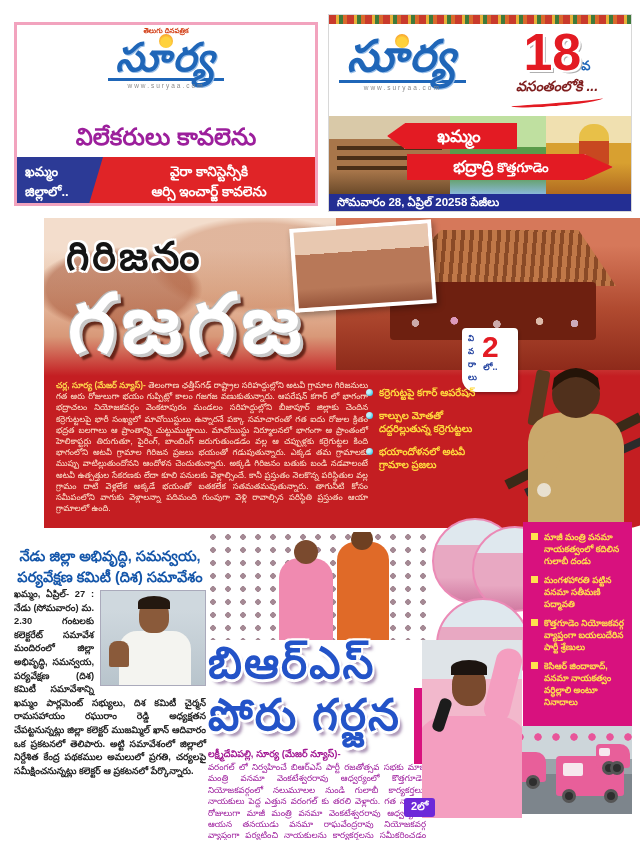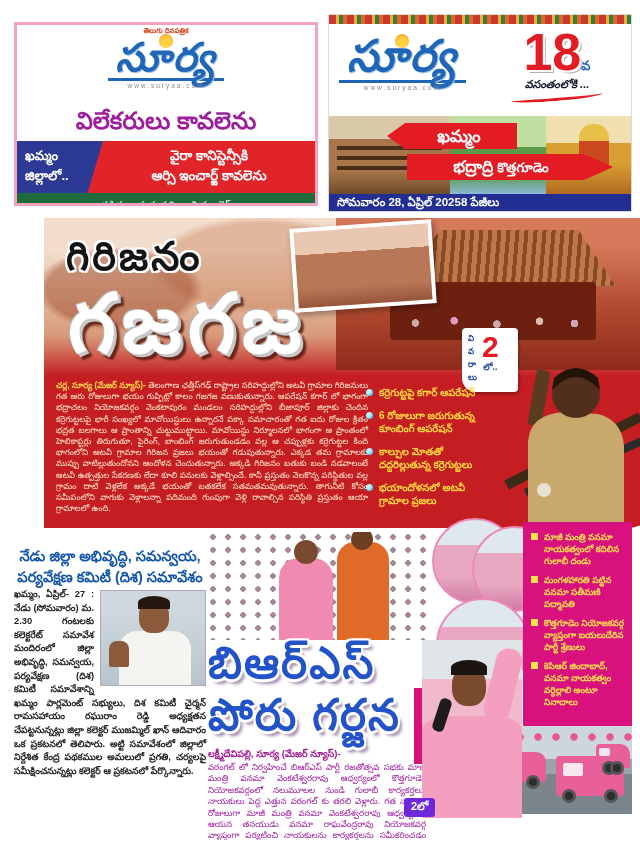--- a/index.html
+++ b/index.html
@@ -11,42 +11,42 @@
   .ad-box { position:absolute; left:14px; top:22px; width:304px; height:184px;
             border:3px solid #f2a3be; background:#fff; overflow:hidden; }
   .ad-logo { position:relative; text-align:center; padding-top:2px; height:78px; }
   .ad-tagline { display:block; font-size:7px; color:#d23a10; font-weight:bold; }
   .logo-word { font-size:40px; line-height:42px; font-weight:bold; color:#1f66b8;
                font-style:italic; letter-spacing:2px; text-shadow:1px 1px 0 #9cc0e8;
                border-bottom:3px solid #1f66b8; display:inline-block; padding:0 8px 0 8px; }
   .sun-dot { position:absolute; top:9px; left:50%; margin-left:-7px; width:14px; height:14px;
              border-radius:50%; background:radial-gradient(circle at 50% 60%, #ffd23d 0 45%, #f07a1f 100%); }
   .logo-url { display:block; font-size:6.5px; color:#8a8a8a; letter-spacing:2px; margin-top:1px; }
-  .ad-headline { text-align:center; font-size:24px; font-weight:bold; color:#9c1f9c; height:38px; line-height:36px; }
+  .ad-headline { text-align:center; font-size:24px; font-weight:bold; color:#9c1f9c; height:38px; line-height:36px;margin-top:16px; }
   .ad-row { position:relative; display:flex; height:52px; background:#e02427; }
   .ad-district { position:relative; z-index:2; width:86px; background:#2c3a96; color:#fff;
                  font-size:13px; font-weight:bold; padding:5px 0 0 8px; line-height:20px;
                  clip-path:polygon(0 0,100% 0,82% 100%,0 100%); }
   .ad-vacancy { flex:1; color:#fff; font-size:13.5px; font-weight:bold; text-align:center;
                 padding-top:5px; line-height:20px; }
   .ad-contact { height:46px; background:#206b3c; color:#fff; text-align:center; padding-top:5px; }
   .ad-contact .l1 { font-size:9.5px; line-height:14px; }
 
   
   .masthead { position:absolute; left:328px; top:14px; width:304px; height:198px; background:#fff;
               border:1px solid #d8d8d8; overflow:hidden; }
   .floral { height:9px; background:repeating-linear-gradient(90deg,#c93a2c 0 7px,#e8b13a 7px 10px,#3e7a3a 10px 14px,#d96a2c 14px 18px); }
   .mh-top { position:relative; height:92px; }
   .mh-logo { position:absolute; left:10px; top:8px; text-align:center; }
   .mh-logo .logo-word { font-size:44px; line-height:48px; }
   .mh-18wrap { position:absolute; right:14px; top:2px; width:120px; text-align:center; }
   .mh-18 { font-size:52px; line-height:52px; font-weight:bold; color:#e31b23;
            text-shadow:-2px -2px 0 #fff,2px -2px 0 #fff,-2px 2px 0 #fff,2px 2px 0 #fff,3px 3px 0 #b0b0b0; }
   .mh-va { font-size:13px; color:#1f66b8; font-weight:bold; }
-  .mh-vasantha { font-size:11px; color:#0f172a; font-weight:bold; font-style:italic; }
+  .mh-vasantha { font-size:14px; color:#7f1d1d; font-weight:bold; font-style:italic; }
   .mh-swoosh { width:92px; height:8px; border-bottom:3px solid #e31b23; border-radius:0 0 60% 40%;
                margin:0 auto; transform:rotate(-4deg); }
   .mh-strip { position:relative; height:78px; overflow:hidden; }
   .strip-bridge { position:absolute; left:0; top:0; width:40%; height:100%;
                   background:linear-gradient(180deg,#d9c9a8 0 30%,#a8764a 30% 70%,#6b4a2a 100%); }
   .strip-bridge:after { content:""; position:absolute; left:8px; right:8px; top:38%; height:4px; background:#4a2f18;
                   box-shadow:0 10px 0 #4a2f18, 0 20px 0 #4a2f18; }
   .strip-green { position:absolute; left:40%; top:0; width:32%; height:100%;
                  background:linear-gradient(180deg,#bfe0a0 0 40%,#5a9b4a 40% 75%,#8ab8d8 100%); }
   .strip-temple { position:absolute; right:0; top:0; width:28%; height:100%;
@@ -262,21 +262,20 @@
       </div>
     </div>
 
     <div class="lead-body">
       <span class="lead-dateline">చర్ల, సూర్య (మేజర్ న్యూస్)-</span>
       <span>తెలంగాణ ఛత్తీస్‌గఢ్ రాష్ట్రాల సరిహద్దుల్లోని అటవీ గ్రామాల గిరిజనులు గత ఆరు రోజులుగా భయం గుప్పిట్లో కాలం గజగజ వణుకుతున్నారు. ఆపరేషన్ కగార్ లో భాగంగా భద్రాచలం నియోజకవర్గం వెంకటాపురం మండలం సరిహద్దుల్లోని బీజాపూర్ జిల్లాకు చెందిన కర్రెగుట్టలపై భారీ సంఖ్యలో మావోయిస్టులు ఉన్నారనే పక్కా సమాచారంతో గత ఐదు రోజుల క్రితం భద్రత బలగాలు ఆ ప్రాంతాన్ని చుట్టుముట్టాయి. మావోయిస్టు నిర్మూలనలో భాగంగా ఆ ప్రాంతంలో హెలికాప్టర్లు తిరుగుతూ, ఫైరింగ్, బాంబింగ్ జరుగుతుండడం వల్ల ఆ చప్పుళ్లకు కర్రెగుట్టల కింది భాగంలోని అటవీ గ్రామాల గిరిజన ప్రజలు భయంతో గడుపుతున్నారు. ఎక్కడ తమ గ్రామాలకు ముప్పు వాటిల్లుతుందోనని ఆందోళన చెందుతున్నారు. అక్కడి గిరిజనం బతుకు బండి నడవాలంటే అటవీ ఉత్పత్తుల సేకరణకు లేదా కూలి పనులకు వెళ్లాల్సిందే. కానీ ప్రస్తుతం నెలకొన్న పరిస్థితుల వల్ల గ్రామం దాటి వెళ్లలేక అక్కడే భయంతో బతకలేక సతమతమవుతున్నారు. తాగునీటి కోసం సమీపంలోని వాగుకు వెళ్లాలన్నా పదిమంది గుంపుగా వెళ్లి రావాల్సిన పరిస్థితి ప్రస్తుతం ఆయా గ్రామాలలో ఉంది.</span>
     </div>
 
     <ul class="lead-bullets">
       <li>కర్రెగుట్టపై కగార్ ఆపరేషన్</li>
-      <li>6 రోజులుగా జరుగుతున్న కూంబింగ్ ఆపరేషన్</li>
       <li>కాల్పుల మోతతో దద్దరిల్లుతున్న కర్రెగుట్టలు</li>
       <li>భయాందోళనలో అటవీ గ్రామాల ప్రజలు</li>
     </ul>
 
     <svg class="soldier" viewBox="0 0 186 178">
       <rect x="0" y="0" width="186" height="178" fill="#b01418" opacity="0.0"></rect>
       <rect x="18" y="96" width="150" height="10" fill="#3a2a18" transform="rotate(-27 93 100)"></rect>
       <rect x="40" y="112" width="132" height="8" fill="#2b2b2b" transform="rotate(-24 106 116)"></rect>
       <rect x="52" y="20" width="14" height="56" rx="4" fill="#5a3a20" transform="rotate(10 59 48)"></rect>
       <path d="M48 178 L48 92 Q50 64 84 62 L118 64 Q142 70 144 96 L144 178 Z" fill="#c9a86b"></path>

